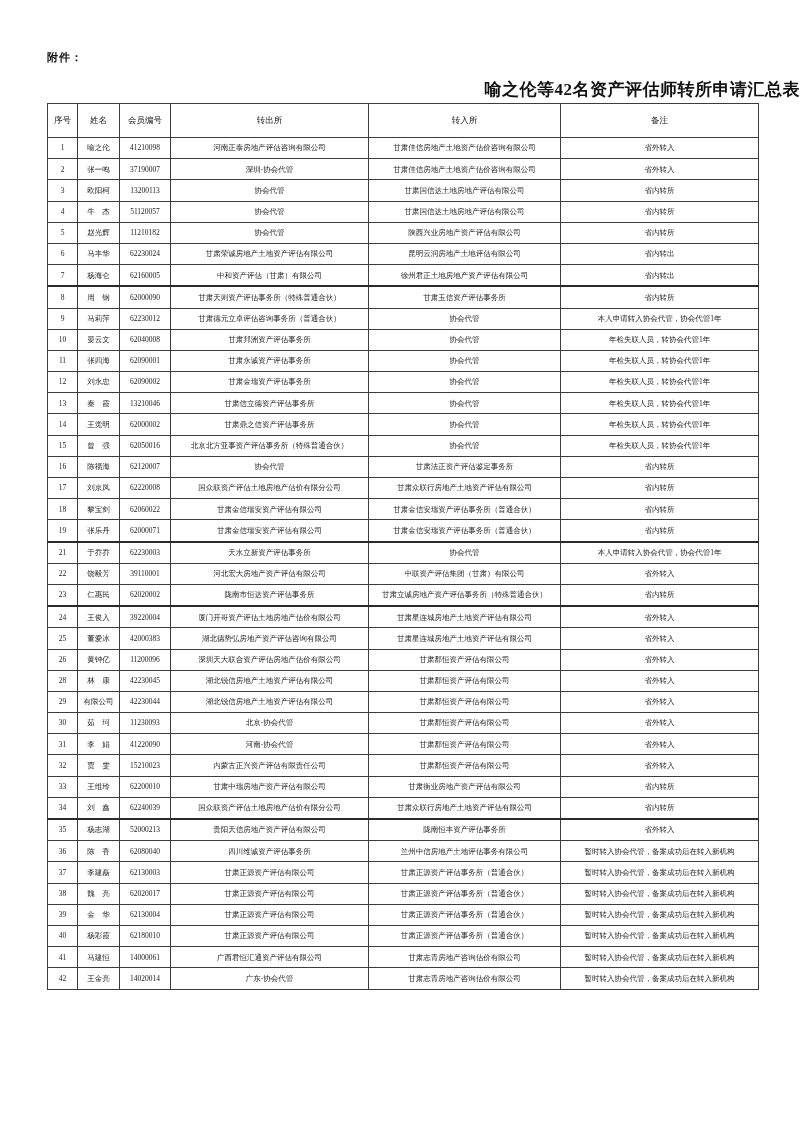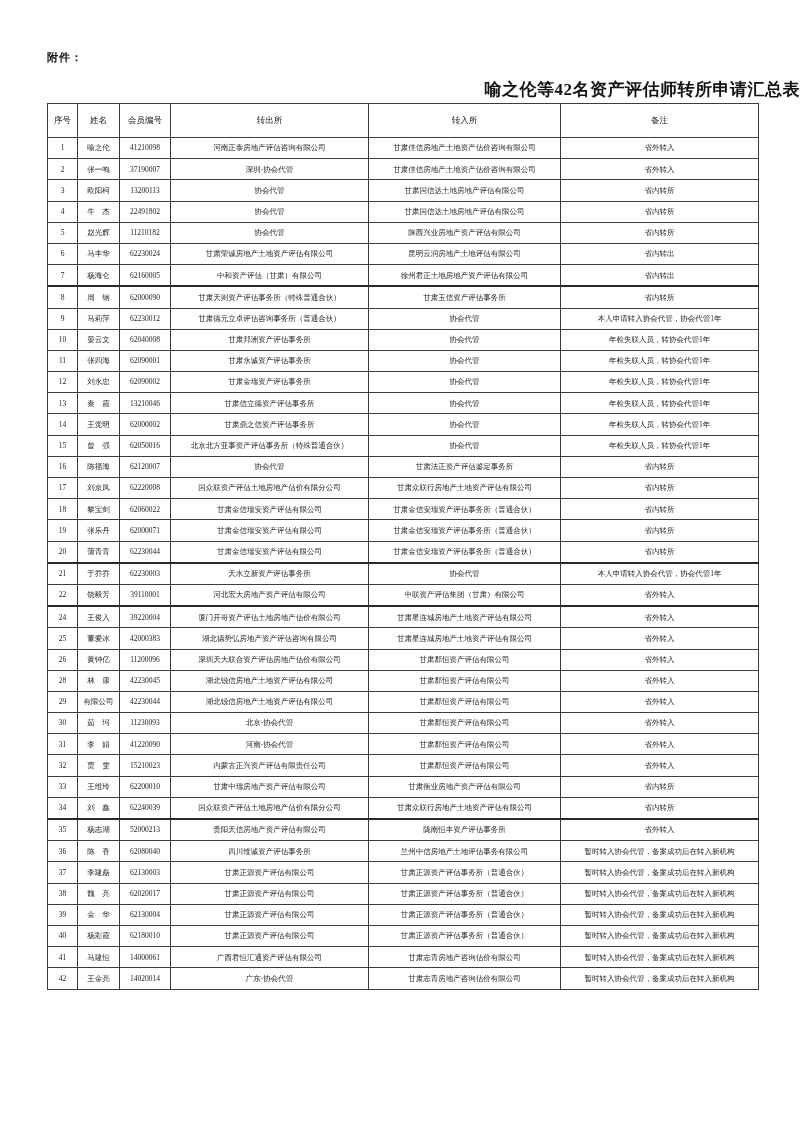--- a/index.html
+++ b/index.html
@@ -89,21 +89,21 @@
     <td class="num">3</td>
     <td>欧阳柯</td>
     <td class="num">13200113</td>
     <td>协会代管</td>
     <td>甘肃国信达土地房地产评估有限公司</td>
     <td>省内转所</td>
   </tr>
       <tr>
     <td class="num">4</td>
     <td>牛　杰</td>
-    <td class="num">22491802</td>
+    <td class="num">51120057</td>
     <td>协会代管</td>
     <td>甘肃国信达土地房地产评估有限公司</td>
     <td>省内转所</td>
   </tr>
       <tr>
     <td class="num">5</td>
     <td>赵光辉</td>
     <td class="num">11210182</td>
     <td>协会代管</td>
     <td>陕西兴业房地产资产评估有限公司</td>
@@ -214,43 +214,43 @@
     <td>省内转所</td>
   </tr>
       <tr>
     <td class="num">19</td>
     <td>张乐丹</td>
     <td class="num">62000071</td>
     <td>甘肃金信瑞安资产评估有限公司</td>
     <td>甘肃金信安瑞资产评估事务所（普通合伙）</td>
     <td>省内转所</td>
   </tr>
-      <tr>
-    <td class="num">20</td>
-    <td>蒲青青</td>
-    <td class="num">62230044</td>
-    <td>甘肃金信瑞安资产评估有限公司</td>
-    <td>甘肃金信安瑞资产评估事务所（普通合伙）</td>
-    <td>省内转所</td>
-  </tr>
       <tr class="thick-top">
     <td class="num">21</td>
     <td>于乔乔</td>
     <td class="num">62230003</td>
     <td>天水立新资产评估事务所</td>
     <td>协会代管</td>
     <td>本人申请转入协会代管，协会代管1年</td>
   </tr>
       <tr>
     <td class="num">22</td>
     <td>饶毅芳</td>
     <td class="num">39110001</td>
     <td>河北宏大房地产资产评估有限公司</td>
     <td>中联资产评估集团（甘肃）有限公司</td>
     <td>省外转入</td>
+  </tr>
+      <tr>
+    <td class="num">23</td>
+    <td>仁惠民</td>
+    <td class="num">62020002</td>
+    <td>陇南市恒达资产评估事务所</td>
+    <td>甘肃立诚房地产资产评估事务所（特殊普通合伙）</td>
+    <td>省内转所</td>
   </tr>
       <tr class="thick-top">
     <td class="num">24</td>
     <td>王俊入</td>
     <td class="num">39220004</td>
     <td>厦门开哥资产评估土地房地产估价有限公司</td>
     <td>甘肃星连城房地产土地资产评估有限公司</td>
     <td>省外转入</td>
   </tr>
       <tr>

